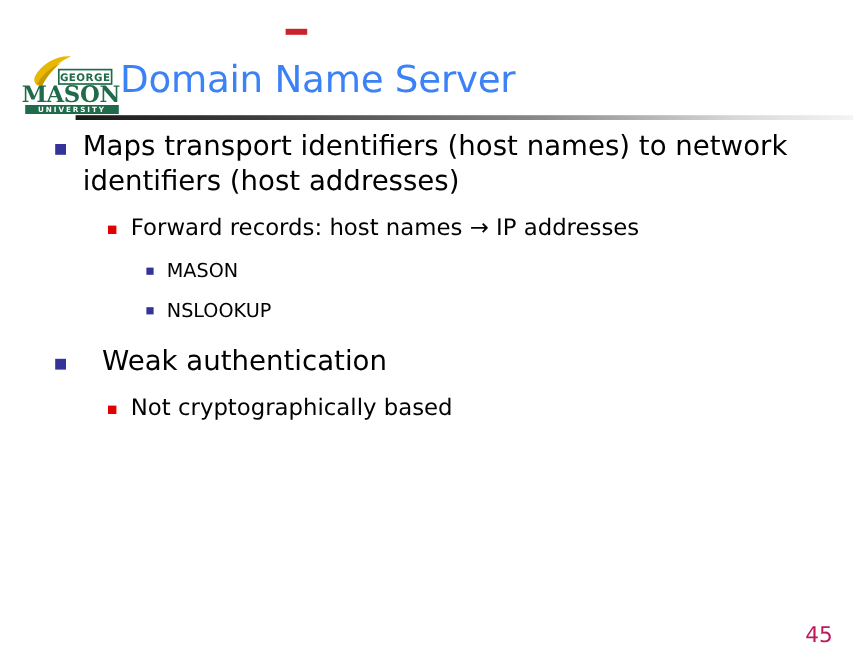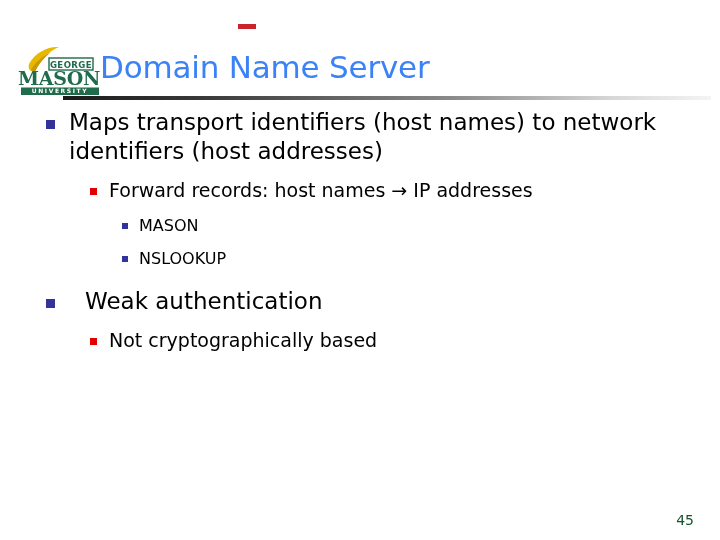--- a/index.html
+++ b/index.html
@@ -135,23 +135,23 @@
     line-height: 21px;
   }
 
   .gap-before { margin-top: 12px; }
   .gap-section { margin-top: 18px; gap: 16px; }
 
   
   #page-number {
     position: absolute;
     right: 26px;
-    bottom: 12px;
-    font-size: 14px;
-    color: #14532d;
+    bottom: 0;
+    font-size: 18px;
+    color: #be185d;
   }
 </style>
 </head>
 <body>
 
 <div id="red-dash"></div>
 
 <div id="logo">
   <svg width="90" height="50" viewBox="0 0 90 50" xmlns="http://www.w3.org/2000/svg">
 

